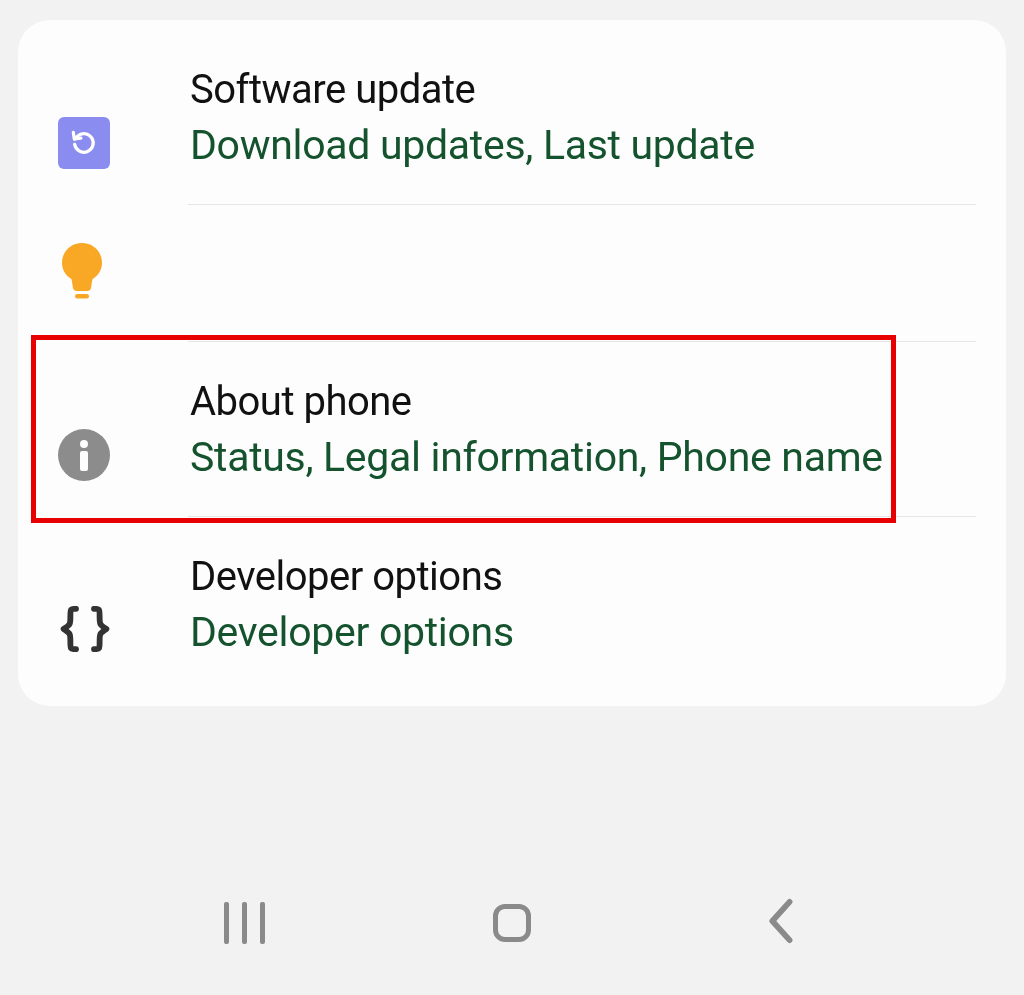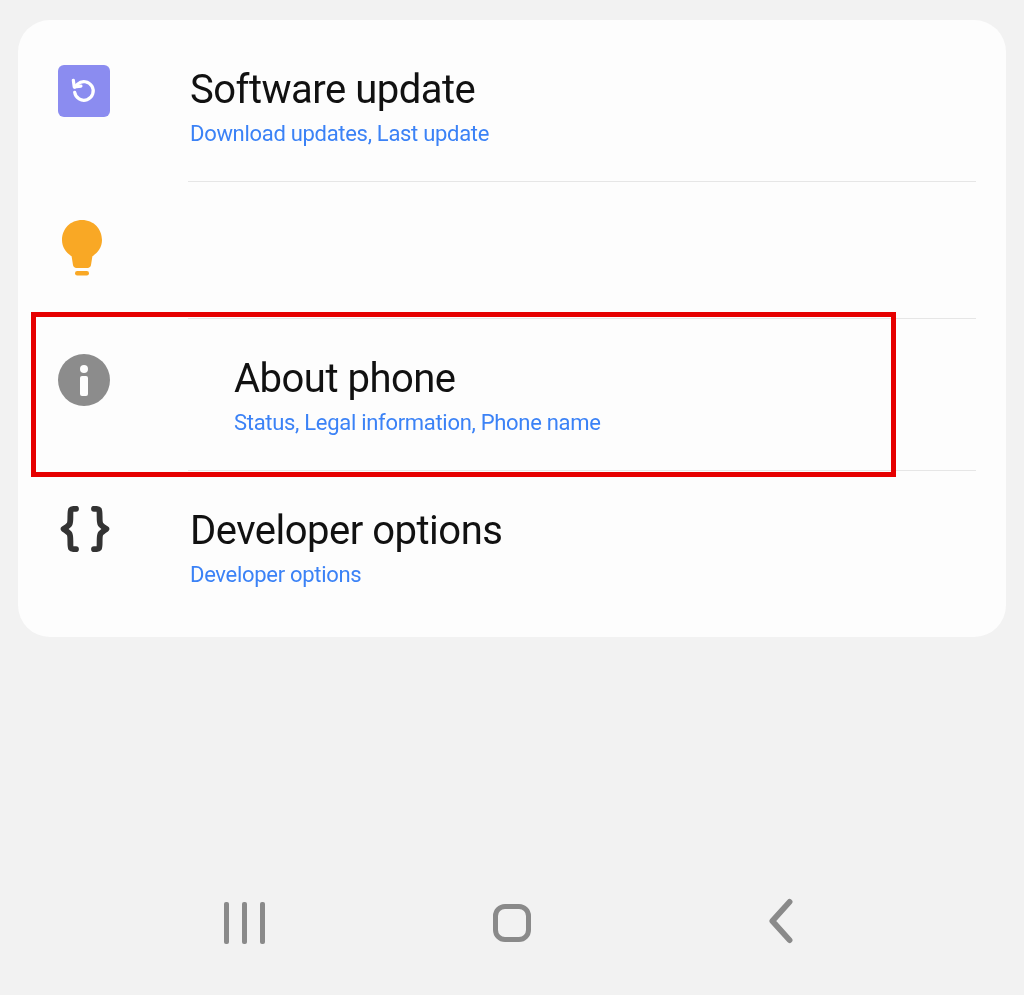--- a/index.html
+++ b/index.html
@@ -11,21 +11,21 @@
       overflow: hidden;
     }
     .settings-card {
       margin: 20px 18px 0 18px;
       background: #fdfdfd;
       border-radius: 32px;
       padding: 10px 0 30px 0;
     }
     .setting-row {
       display: flex;
-      align-items: flex-start;
+      align-items: flex-end;
       padding: 35px 30px 35px 40px;
       position: relative;
     }
     .icon-col {
       width: 60px;
       display: flex;
       align-items: center;
       justify-content: flex-start;
       flex-shrink: 0;
     }
@@ -34,22 +34,22 @@
       margin-left: 72px;
     }
     .title {
       font-size: 40px;
       color: #111;
       font-weight: 400;
       line-height: 1.25;
       letter-spacing: -0.5px;
     }
     .subtitle {
-      font-size: 22px;
-      color: #3b82f6;
+      font-size: 41px;
+      color: #14532d;
       font-weight: 400;
       margin-top: 6px;
       letter-spacing: -0.3px;
     }
     .divider {
       height: 1px;
       background: #e6e6e6;
       margin-left: 170px;
       margin-right: 30px;
     }
@@ -142,21 +142,21 @@
           <path fill="#f9a825" d="M12 1 C6.2 1 2 5.4 2 11 C2 14.5 4 17.4 6.8 19.1 L7.5 23.5 C7.6 24.3 8.3 25 9.2 25 L14.8 25 C15.7 25 16.4 24.3 16.5 23.5 L17.2 19.1 C20 17.4 22 14.5 22 11 C22 5.4 17.8 1 12 1 Z"></path>
           <rect fill="#f9a825" x="8.5" y="26.5" width="7" height="2.2" rx="1.1"></rect>
         </svg>
       </span>
     </div>
     <div class="text-col">
     </div>
   </div>
   <div class="divider"></div>
 
-  <div class="setting-row" style="position:relative;gap:44px;">
+  <div class="setting-row" style="position:relative;">
     <div class="highlight"></div>
     <div class="icon-col">
       <div class="icon-info">
         <div class="icon-info-inner">
           <div class="dot"></div>
           <div class="bar"></div>
         </div>
       </div>
     </div>
     <div class="text-col">

